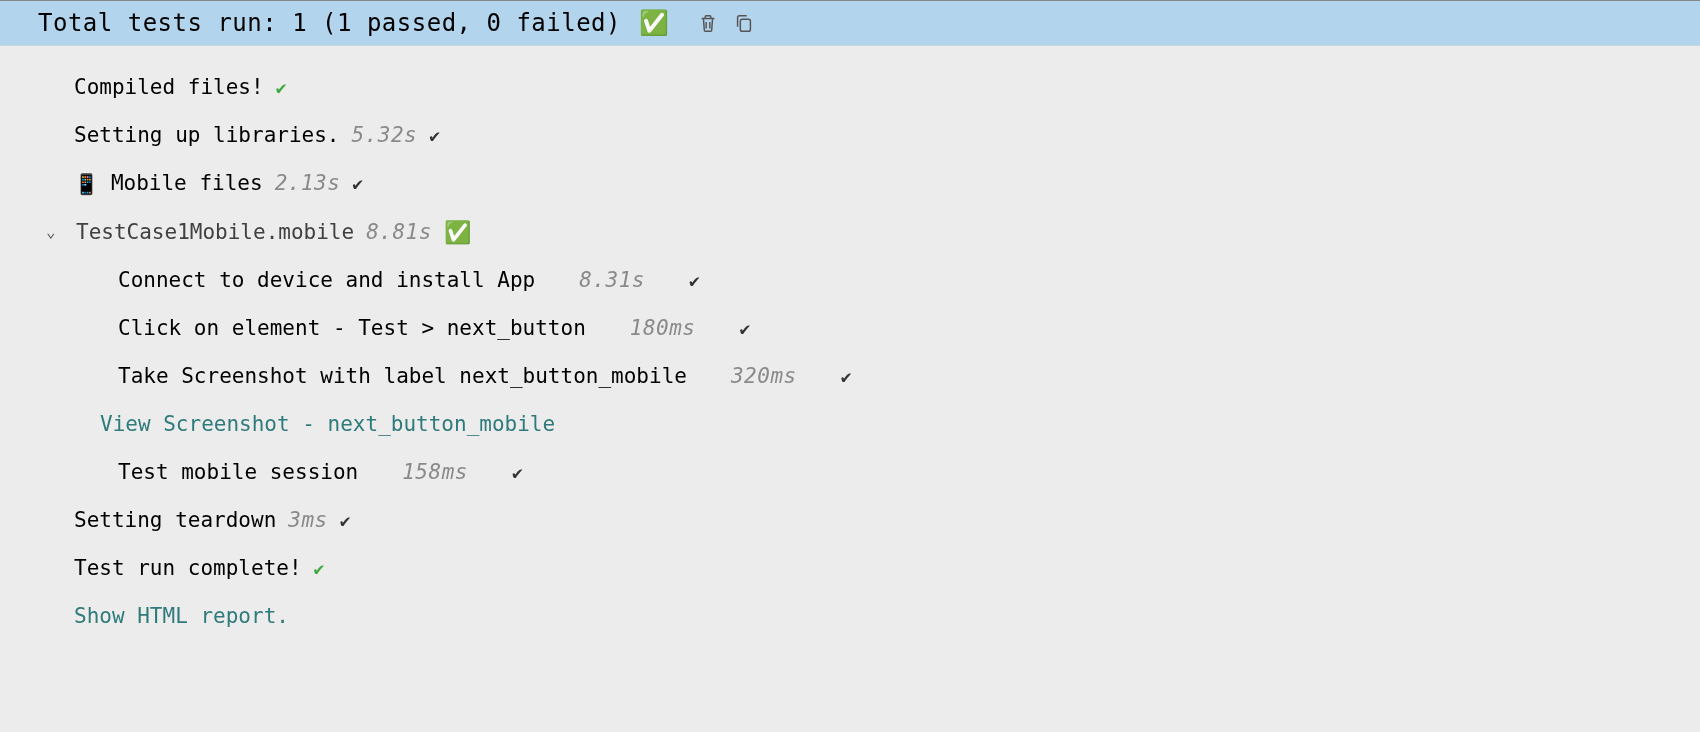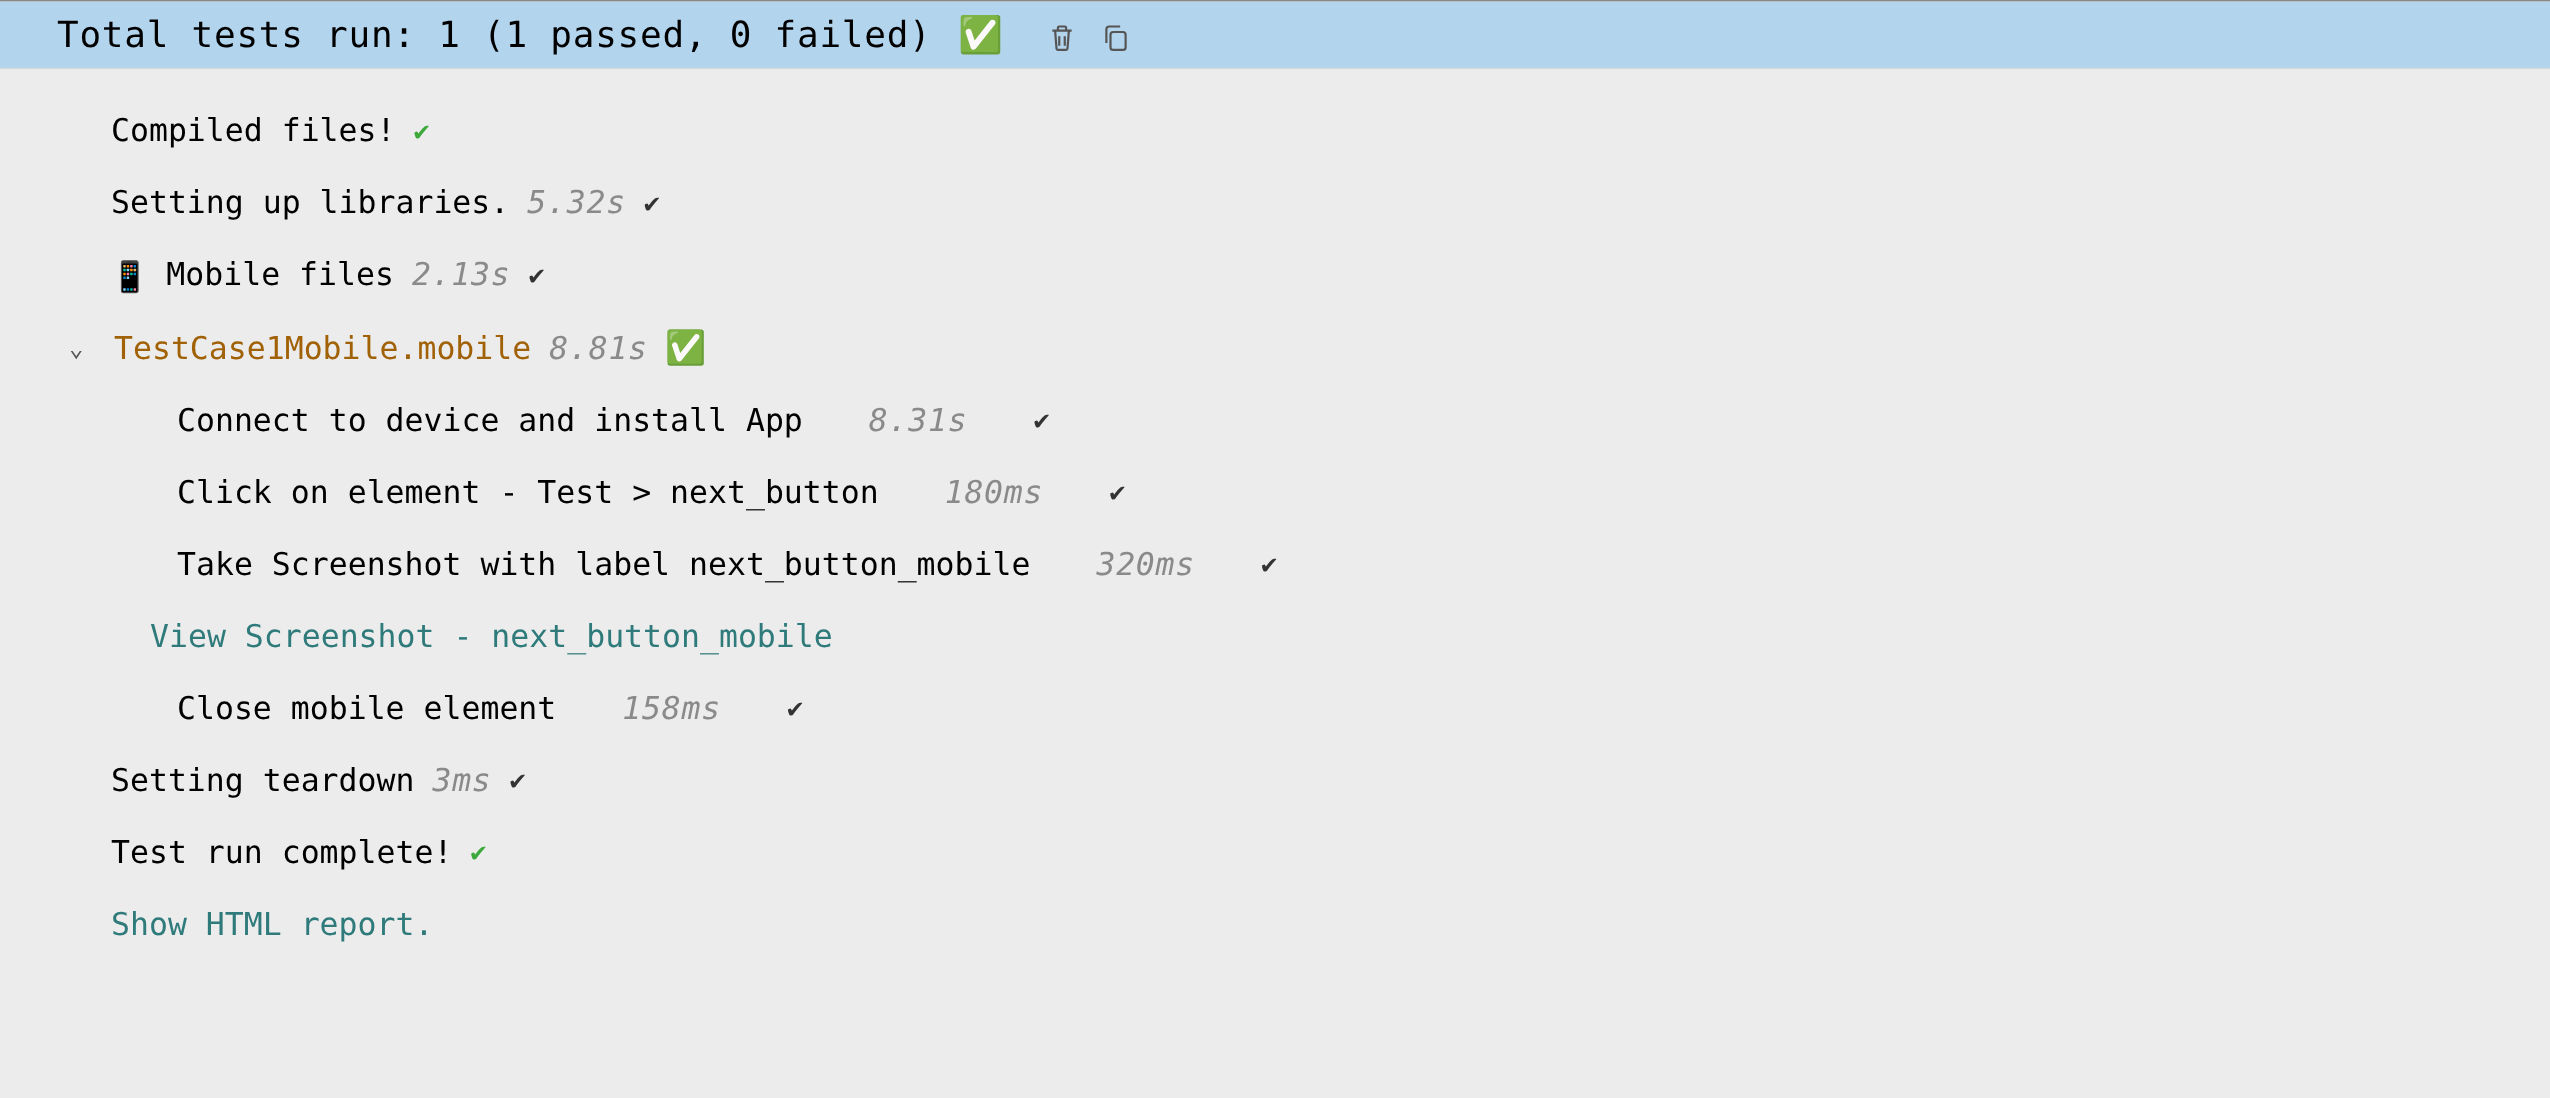--- a/index.html
+++ b/index.html
@@ -9,21 +9,21 @@
     background: #ececec;
     width: 1700px;
     height: 732px;
     overflow: hidden;
     border-top: 1px solid #888;
   }
   .header-bar {
     background: #b3d4ed;
     padding: 8px 20px 8px 38px;
     display: flex;
-    align-items: flex-end;
+    align-items: center;
     gap: 18px;
     border-bottom: 1px solid #cfd8de;
   }
   .header-text {
     font-size: 24px;
     color: #000;
     letter-spacing: 0.5px;
   }
   .header-emoji {
     font-size: 24px;
@@ -43,21 +43,21 @@
     gap: 12px;
     padding: 4px 0;
     line-height: 1.9;
     white-space: pre;
   }
   .indent-1 { padding-left: 66px; }
   .indent-1b { padding-left: 38px; }
   .indent-2 { padding-left: 110px; gap: 44px; }
   .indent-2b { padding-left: 92px; align-items: center; }
   .text-black { color: #000; }
-  .text-link-blue { color: #a16207; }
+  .text-link-blue { color: #404040; }
   .text-link-teal { color: #2f7a7a; }
   .time-label {
     color: #8a8a8a;
     font-style: italic;
     letter-spacing: 0.5px;
   }
   .check-small {
     color: #3da93d;
     font-weight: bold;
     font-size: 18px;
@@ -151,21 +151,21 @@
     <span class="text-black">Take Screenshot with label next_button_mobile</span>
     <span class="time-label">320ms</span>
     <span class="check-dark">✔</span>
   </div>
 
   <div class="log-line indent-2b">
     <span class="text-link-teal">View Screenshot - next_button_mobile</span>
   </div>
 
   <div class="log-line indent-2">
-    <span class="text-black">Close mobile element</span>
+    <span class="text-black">Test mobile session</span>
     <span class="time-label">158ms</span>
     <span class="check-dark">✔</span>
   </div>
 
   <div class="log-line indent-1">
     <span class="text-black">Setting teardown</span>
     <span class="time-label">3ms</span>
     <span class="check-dark">✔</span>
   </div>
 

